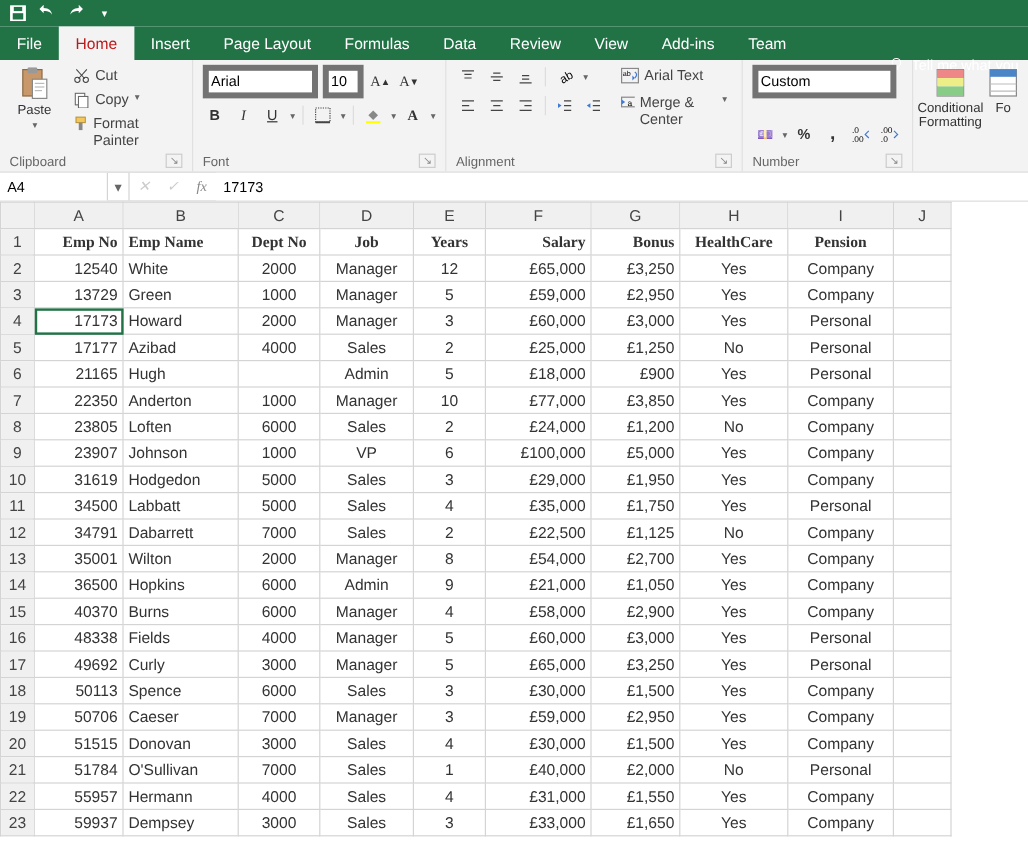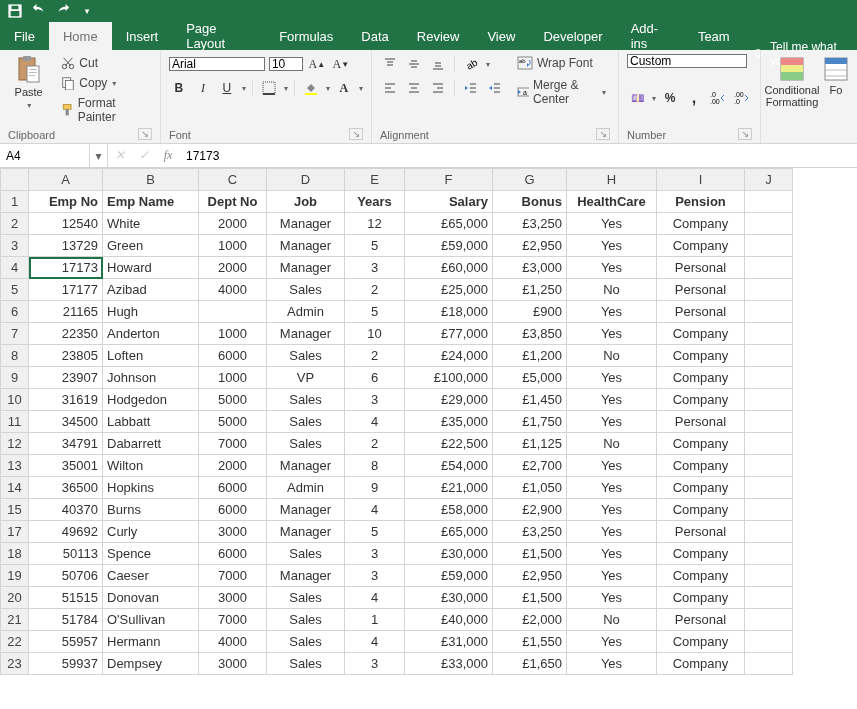--- a/index.html
+++ b/index.html
@@ -1,52 +1,52 @@
 <!DOCTYPE html>
 <html><head>
 <meta charset="utf-8">
 <style>
 * { box-sizing: border-box; margin: 0; padding: 0; font-family: "Segoe UI", Arial, sans-serif; }
 body { background: #fff; font-size: 12px; color: #333; overflow: hidden; width: 857px; height: 709px; }
 .titlebar { background: #217346; height: 22px; display: flex; align-items: center; padding: 0 6px; }
 .titlebar .qicon { width: 18px; height: 18px; margin-right: 6px; display:flex; align-items:center; justify-content:center; color:#fff; }
 .menubar { background: #217346; height: 28px; display: flex; align-items: stretch; color:#fff; }
 .menubar .tab { padding: 0 14px; display:flex; align-items:center; font-size: 13px; cursor: pointer; }
-.menubar .tab.active { background: #f3f3f3; color:#737373; }
+.menubar .tab.active { background: #f3f3f3; color:#b91c1c; }
 .menubar .spacer { flex:1; }
 .menubar .tellme { display:flex; align-items:center; padding:0 8px; gap:6px;margin-top:32px; }
 .ribbon { background:#f3f3f3; border-bottom:1px solid #d4d4d4; height: 94px; display:flex; }
 .group { border-right:1px solid #e0e0e0; padding:4px 8px 2px 8px; display:flex; flex-direction:column; justify-content:space-between; }
 .group-body { display:flex; gap:8px; align-items:flex-start; flex:1; }
 .group-label { text-align:left; font-size:11px; color:#666; padding:2px 0 0 0; position:relative; }
 .group-label .dlg { position:absolute; right:0; bottom:1px; font-size:9px; color:#888; border:1px solid #ccc; padding:0 2px; line-height:10px; cursor:pointer; }
-.btn { display:flex; align-items:center; gap:4px; padding:2px 4px; cursor:pointer; font-size:12px; color:#444; }
+.btn { display:flex; align-items:flex-start; gap:4px; padding:2px 4px; cursor:pointer; font-size:12px; color:#444; }
 .bigbtn { display:flex; flex-direction:column; align-items:center; justify-content:center; width:46px; cursor:pointer; padding-top:2px;}
 .bigbtn .lbl { font-size:11px; text-align:center; line-height:12px; margin-top:2px;}
 .col { display:flex; flex-direction:column; gap:2px; }
 .row { display:flex; gap:4px; align-items:center; }
 .iconbox { width:20px; height:20px; display:flex; align-items:center; justify-content:center; border:1px solid transparent; cursor:pointer; }
 .dd { font-size:8px; color:#666; margin-left:1px; }
-select.ribbonsel, input.ribbonsel { border:1px solid #737373; height:14px; font-size:12px; padding:0 2px; background:#fff; }
+select.ribbonsel, input.ribbonsel { border:5px solid #737373; height:28px; font-size:12px; padding:0 2px; background:#fff; }
 .namebox-row { display:flex; align-items:flex-end; border-bottom:1px solid #d4d4d4; height:24px; background:#fff; }
 .namebox { width:90px; border:none; border-right:1px solid #d4d4d4; padding:0 6px; font-size:12px; height:100%; }
 .nbdd { width:18px; text-align:center; color:#666; cursor:pointer; border-right:1px solid #d4d4d4; height:100%; display:flex; align-items:center; justify-content:center;}
 .fxbtn { width:24px; text-align:center; color:#888; cursor:pointer; height:100%; display:flex; align-items:center; justify-content:center; font-style:italic; font-family: "Times New Roman", serif;}
 .formula { flex:1; border:none; padding:0 6px; font-size:12px; height:100%; }
 .sheet { position:relative; overflow:auto; height: calc(709px - 22px - 28px - 94px - 24px); }
 table.grid { border-collapse:collapse; table-layout:fixed; }
 table.grid th, table.grid td { border:1px solid #d4d4d4; height:22px; font-size:13px; padding:0 4px; white-space:nowrap; overflow:hidden; }
 table.grid th { background:#f0f0f0; color:#444; font-weight:normal; text-align:center; position:sticky; }
 table.grid th.rowhdr { width:28px; text-align:center; left:0; z-index:2; }
 table.grid th.colhdr { top:0; z-index:2; }
 table.grid th.corner { left:0; top:0; z-index:3; width:28px; }
 td.sel { outline:2px solid #217346; outline-offset:-2px; background:#fff; }
 .ar { text-align:right; }
 .ac { text-align:center; }
-.bold { font-weight:bold; font-family: Liberation Sans, sans-serif; }
+.bold { font-weight:bold; font-family: Liberation Serif, serif; }
 td { font-family: Arial, sans-serif; }
 .clip-icon { width:24px; height:28px; }
 svg { display:block; }
 .sep { width:1px; background:#ddd; align-self:stretch; margin:2px 2px;}
 .tellme-bulb { width:14px; height:14px; }
 </style>
 </head>
 <body>
 
 <div class="titlebar">
@@ -72,21 +72,20 @@
 
 <div class="menubar">
   <div class="tab">File</div>
   <div class="tab active">Home</div>
   <div class="tab">Insert</div>
   <div class="tab">Page Layout</div>
   <div class="tab">Formulas</div>
   <div class="tab">Data</div>
   <div class="tab">Review</div>
   <div class="tab">View</div>
-  <div class="tab">Developer</div>
   <div class="tab">Add-ins</div>
   <div class="tab">Team</div>
   <div class="spacer"></div>
   <div class="tellme">
     <svg class="tellme-bulb" viewBox="0 0 16 16">
         <circle cx="8" cy="6" r="4" fill="none" stroke="#fff"></circle>
         <rect x="6" y="10" width="4" height="3" fill="#fff"></rect>
       </svg>
     <span>Tell me what you</span>
   </div>
@@ -250,21 +249,21 @@
         </div>
       </div>
       <div class="col" style="gap:4px;">
         <div class="btn">
           <svg width="16" height="14">
               <rect x="1" y="1" width="14" height="12" fill="none" stroke="#888"></rect>
               <text x="2" y="7" font-size="6">ab</text>
               <path d="M12 4 Q15 6 12 9" fill="none" stroke="#3a7ad9"></path>
               <path d="M12 9 L10 7 L10 11 Z" fill="#3a7ad9"></path>
             </svg>
-          <span>Wrap Font</span>
+          <span>Arial Text</span>
         </div>
         <div class="btn">
           <svg width="16" height="14">
               <rect x="1" y="3" width="14" height="8" fill="none" stroke="#888"></rect>
               <path d="M4 7 L1 5 V9 Z" fill="#3a7ad9"></path>
               <path d="M12 7 L15 5 V9 Z" fill="#3a7ad9"></path>
               <text x="6" y="10" font-size="7">a</text>
             </svg>
           <span>Merge &amp; Center</span>
             <span class="dd">▾</span>
@@ -487,21 +486,21 @@
           <td class=""></td>
         </tr>
         <tr>
           <th class="rowhdr">10</th>
           <td class="ar">31619</td>
           <td class="">Hodgedon</td>
           <td class="ac">5000</td>
           <td class="ac">Sales</td>
           <td class="ac">3</td>
           <td class="ar">£29,000</td>
-          <td class="ar">£1,450</td>
+          <td class="ar">£1,950</td>
           <td class="ac">Yes</td>
           <td class="ac">Company</td>
           <td class=""></td>
         </tr>
         <tr>
           <th class="rowhdr">11</th>
           <td class="ar">34500</td>
           <td class="">Labbatt</td>
           <td class="ac">5000</td>
           <td class="ac">Sales</td>
@@ -558,20 +557,33 @@
           <td class="ac">6000</td>
           <td class="ac">Manager</td>
           <td class="ac">4</td>
           <td class="ar">£58,000</td>
           <td class="ar">£2,900</td>
           <td class="ac">Yes</td>
           <td class="ac">Company</td>
           <td class=""></td>
         </tr>
         <tr>
+          <th class="rowhdr">16</th>
+          <td class="ar">48338</td>
+          <td class="">Fields</td>
+          <td class="ac">4000</td>
+          <td class="ac">Manager</td>
+          <td class="ac">5</td>
+          <td class="ar">£60,000</td>
+          <td class="ar">£3,000</td>
+          <td class="ac">Yes</td>
+          <td class="ac">Personal</td>
+          <td class=""></td>
+        </tr>
+        <tr>
           <th class="rowhdr">17</th>
           <td class="ar">49692</td>
           <td class="">Curly</td>
           <td class="ac">3000</td>
           <td class="ac">Manager</td>
           <td class="ac">5</td>
           <td class="ar">£65,000</td>
           <td class="ar">£3,250</td>
           <td class="ac">Yes</td>
           <td class="ac">Personal</td>

